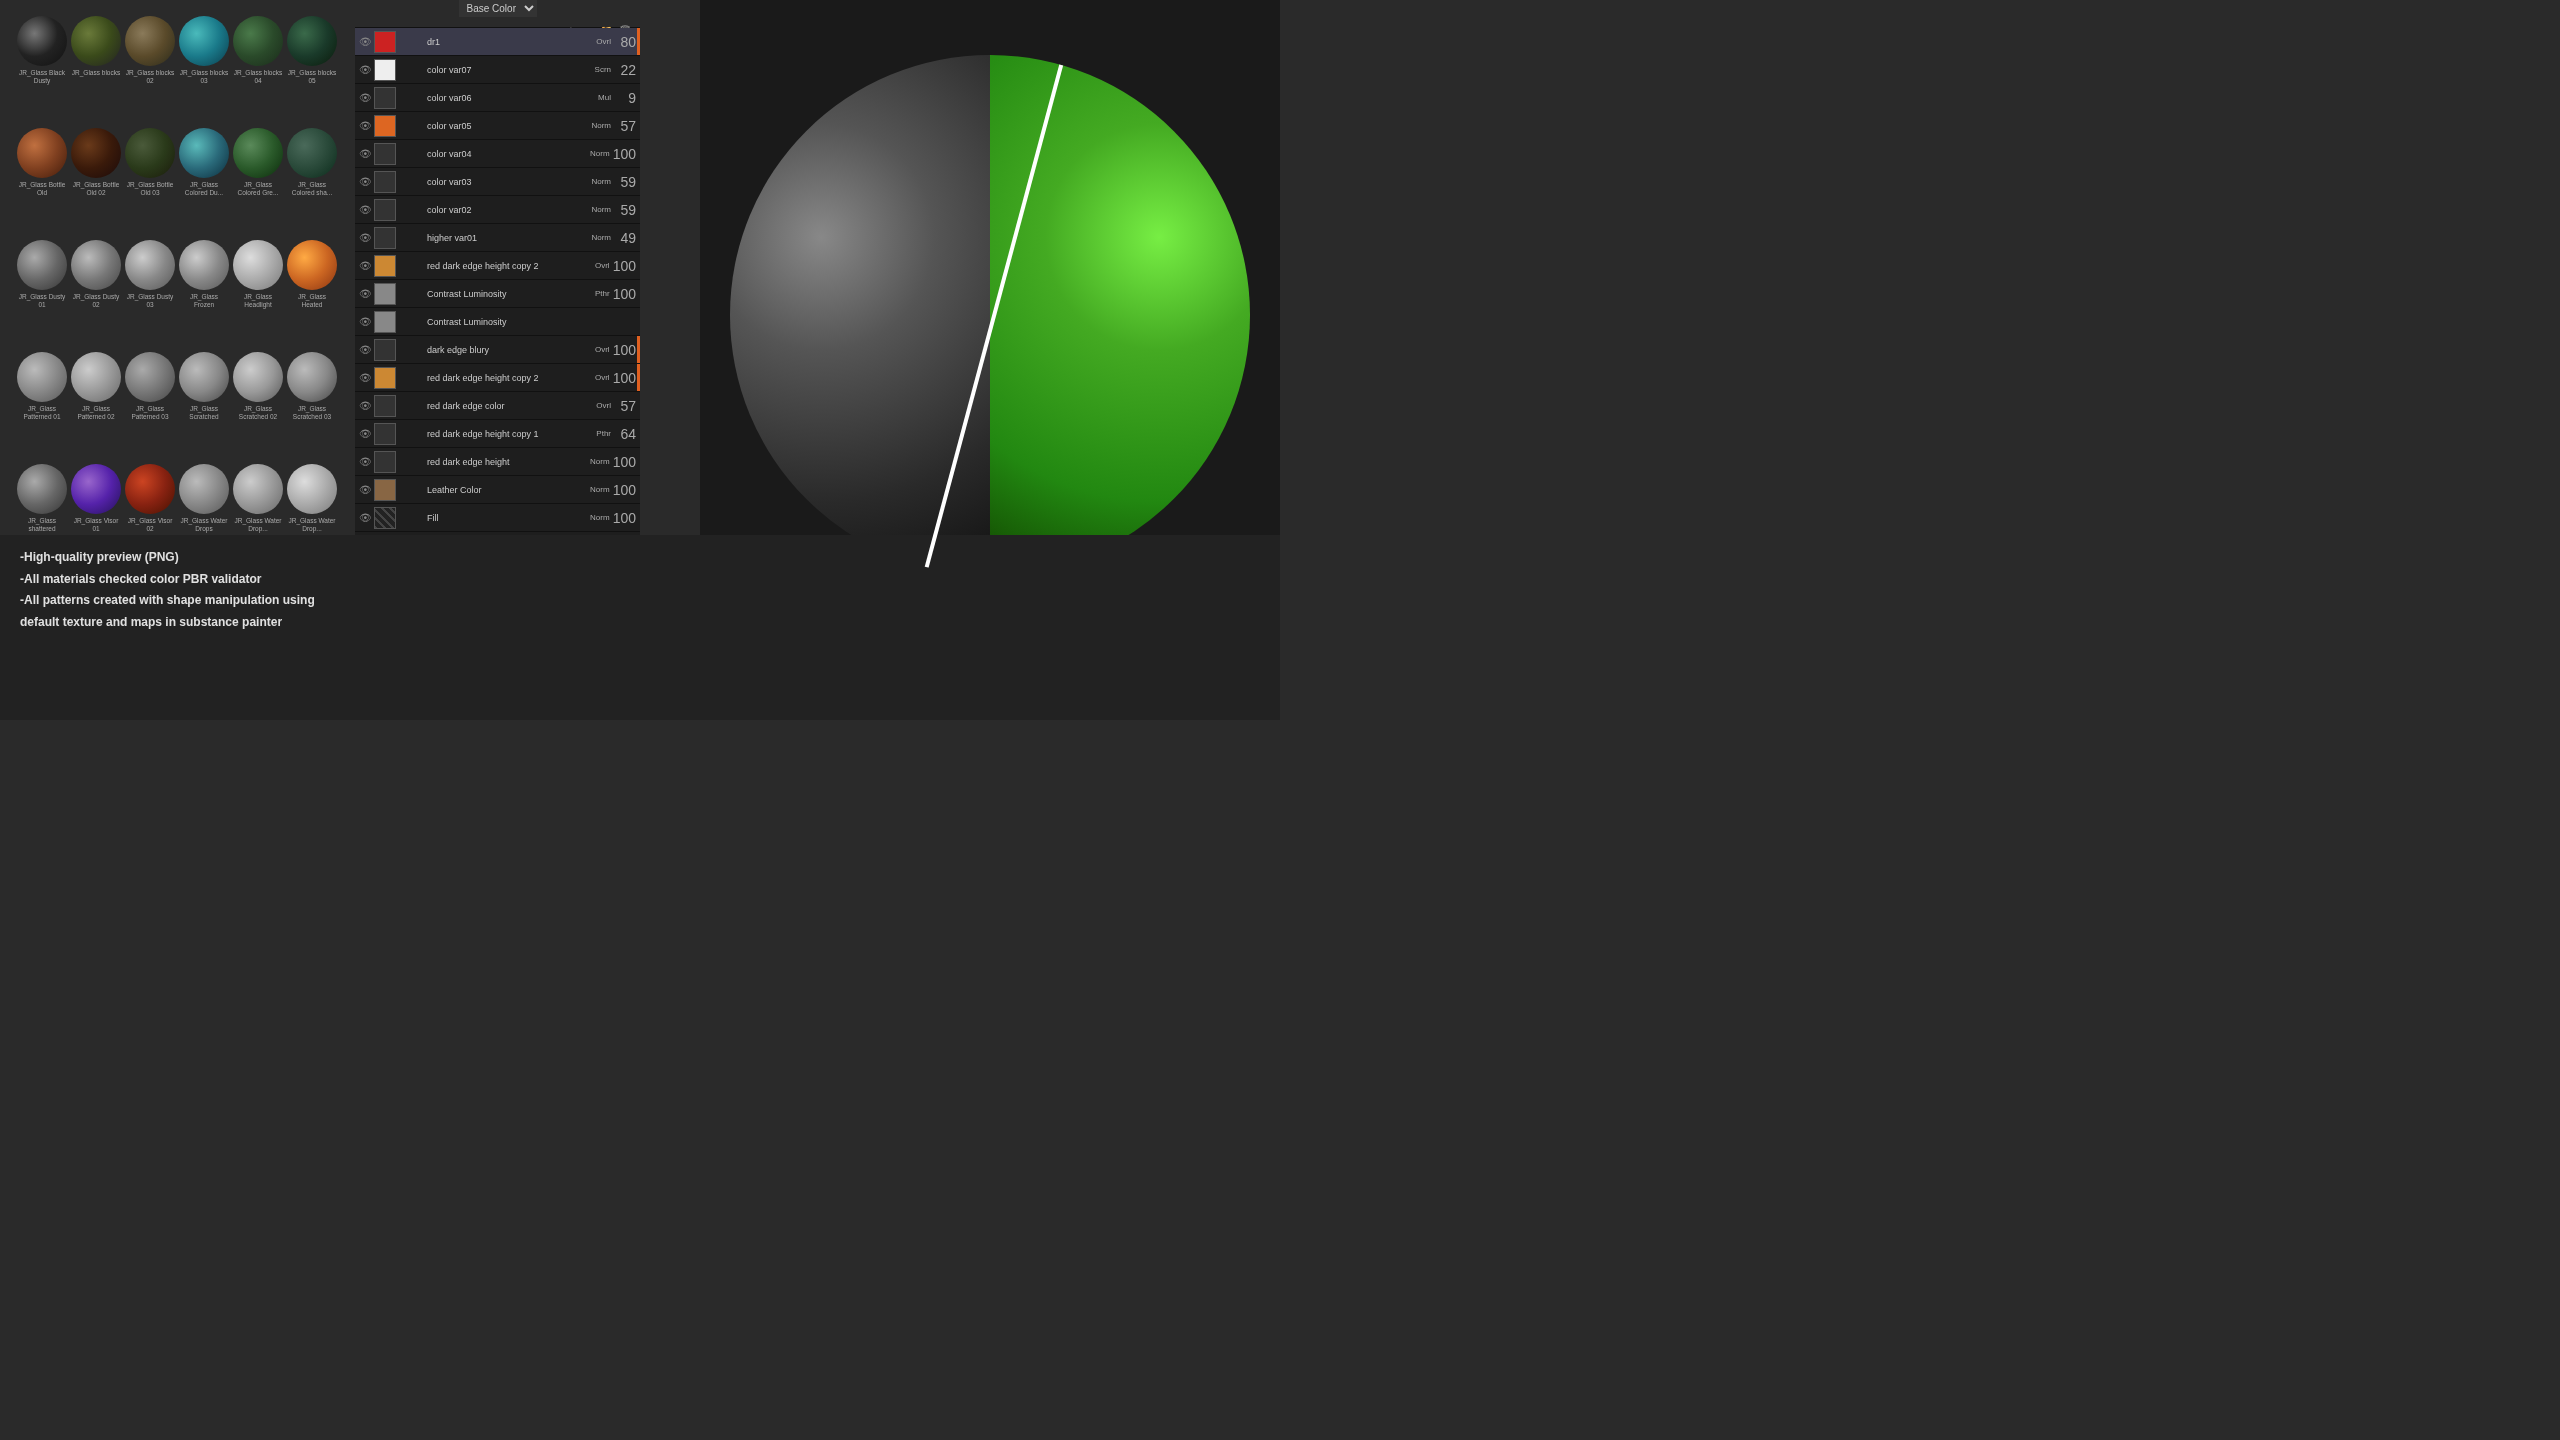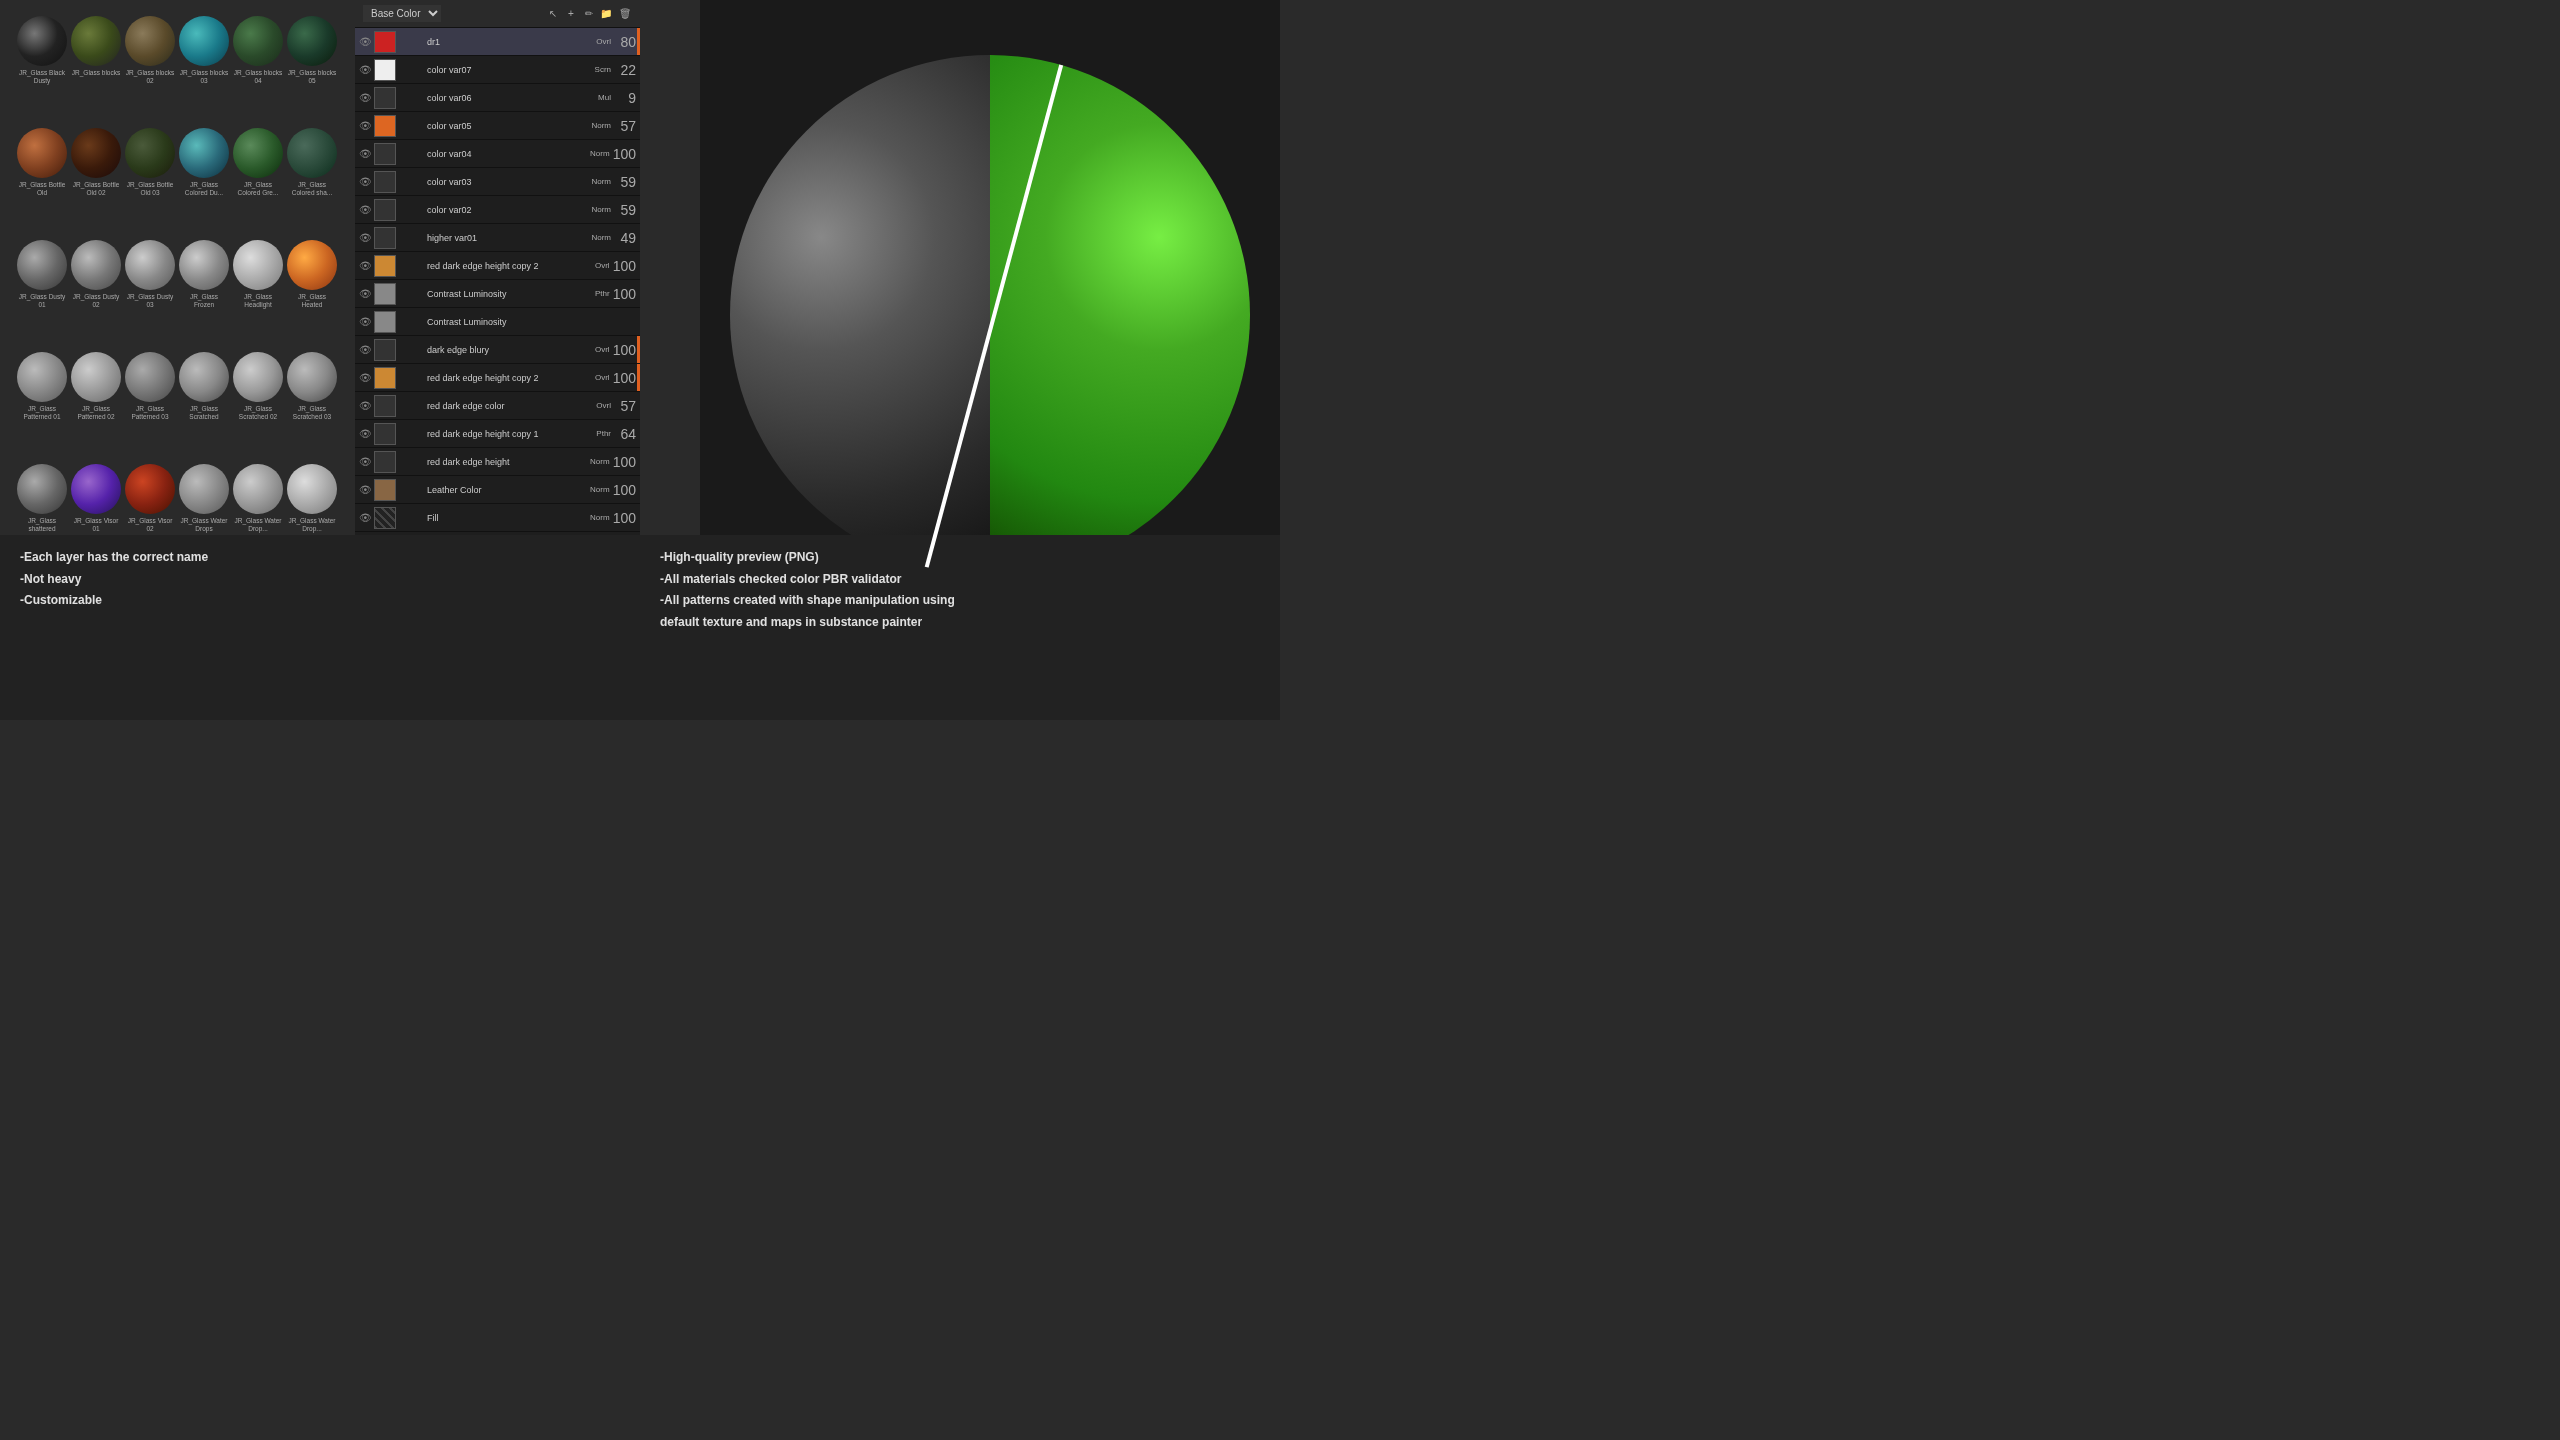--- a/index.html
+++ b/index.html
@@ -34,20 +34,21 @@
     }
 
     .layers-header {
       height: 28px;
       background: #2a2a2a;
       display: flex;
       align-items: center;
       padding: 0 8px;
       gap: 6px;
       border-bottom: 1px solid #111;
+      flex-direction: column;
     }
 
     .header-dropdown {
       background: #333;
       color: #ccc;
       border: none;
       font-size: 10px;
       padding: 2px 4px;
     }
 
@@ -534,27 +535,20 @@
   <div class="preview-sphere-container">
     <div class="big-sphere">
       <div class="sphere-left-half"></div>
       <div class="sphere-right-half"></div>
       <div class="sphere-divider"></div>
     </div>
   </div>
 </div>
 
 <div class="bottom-panel">
-  <div class="bottom-col" id="bottom-col2">
-  <p>-Each layer has the correct name</p>
-      <p></p>
-      <p>-Not heavy</p>
-      <p></p>
-      <p>-Customizable</p>
-    </div>
   <div class="bottom-col" id="bottom-col3">
   <p>-High-quality preview (PNG)</p>
       <p></p>
       <p>-All materials checked color PBR validator</p>
       <p></p>
       <p>-All patterns created with shape manipulation using</p>
       <p></p>
       <p>default texture and maps in substance painter</p>
     </div>
 </div>

